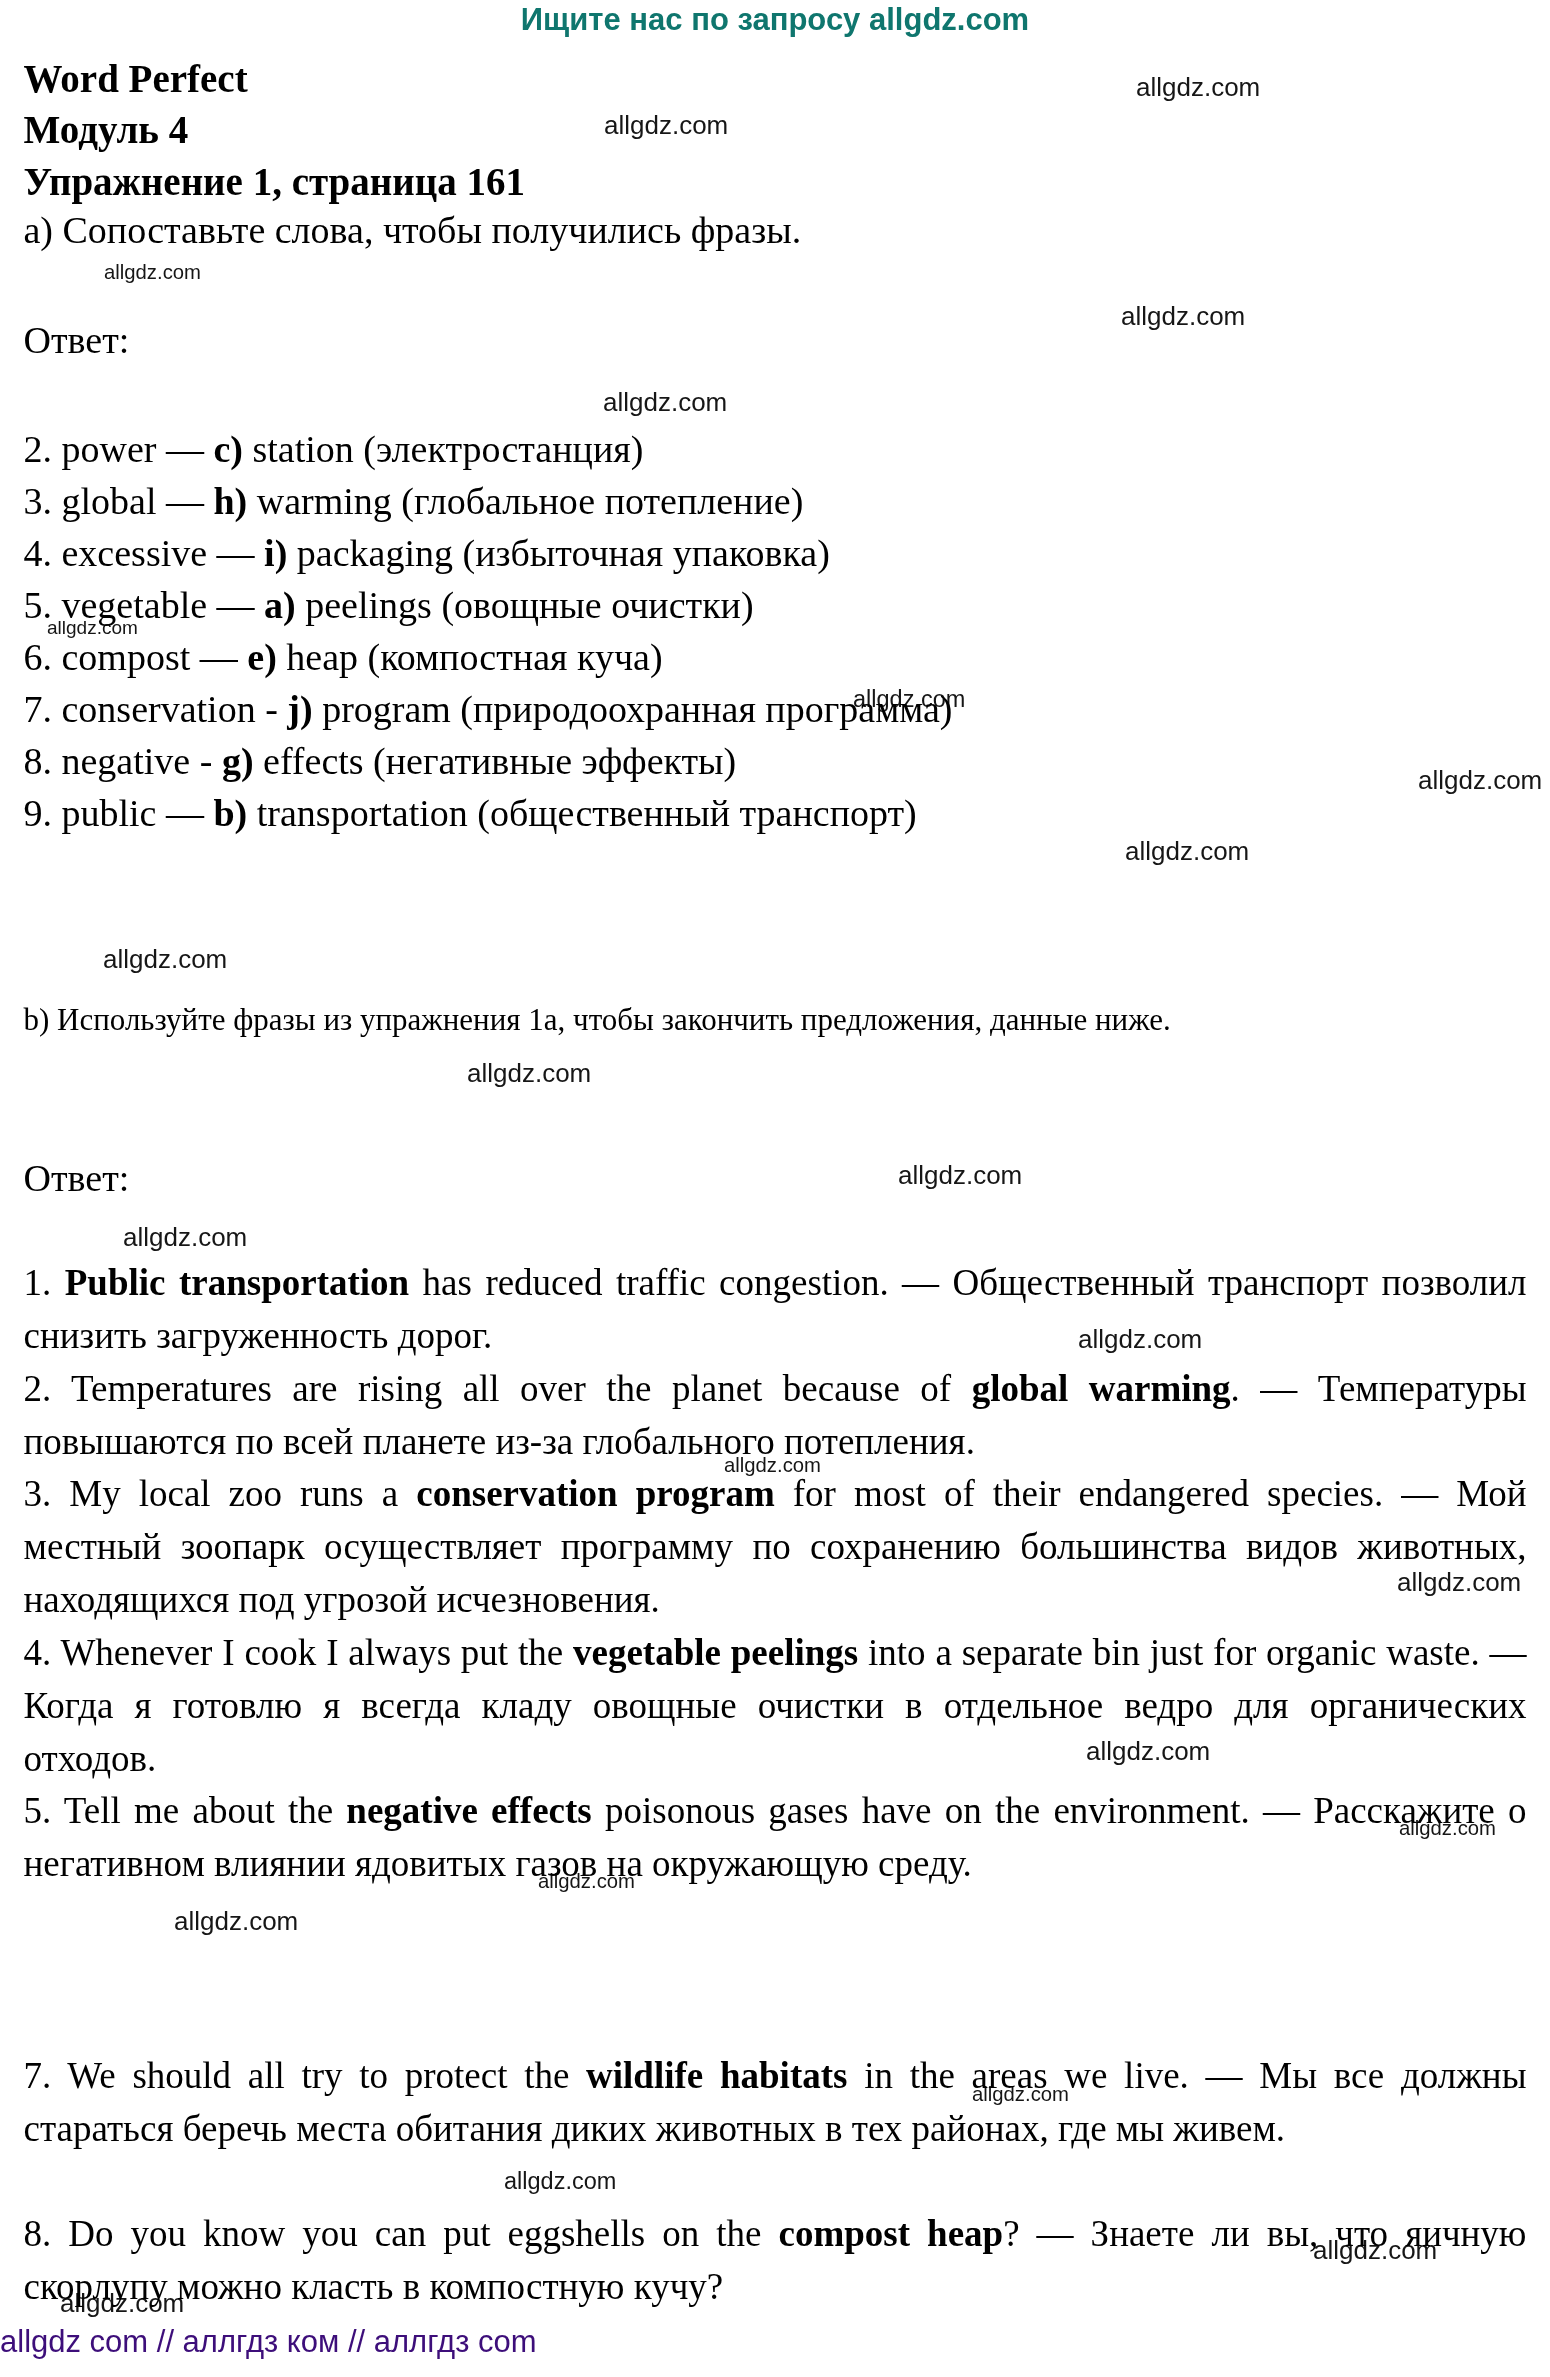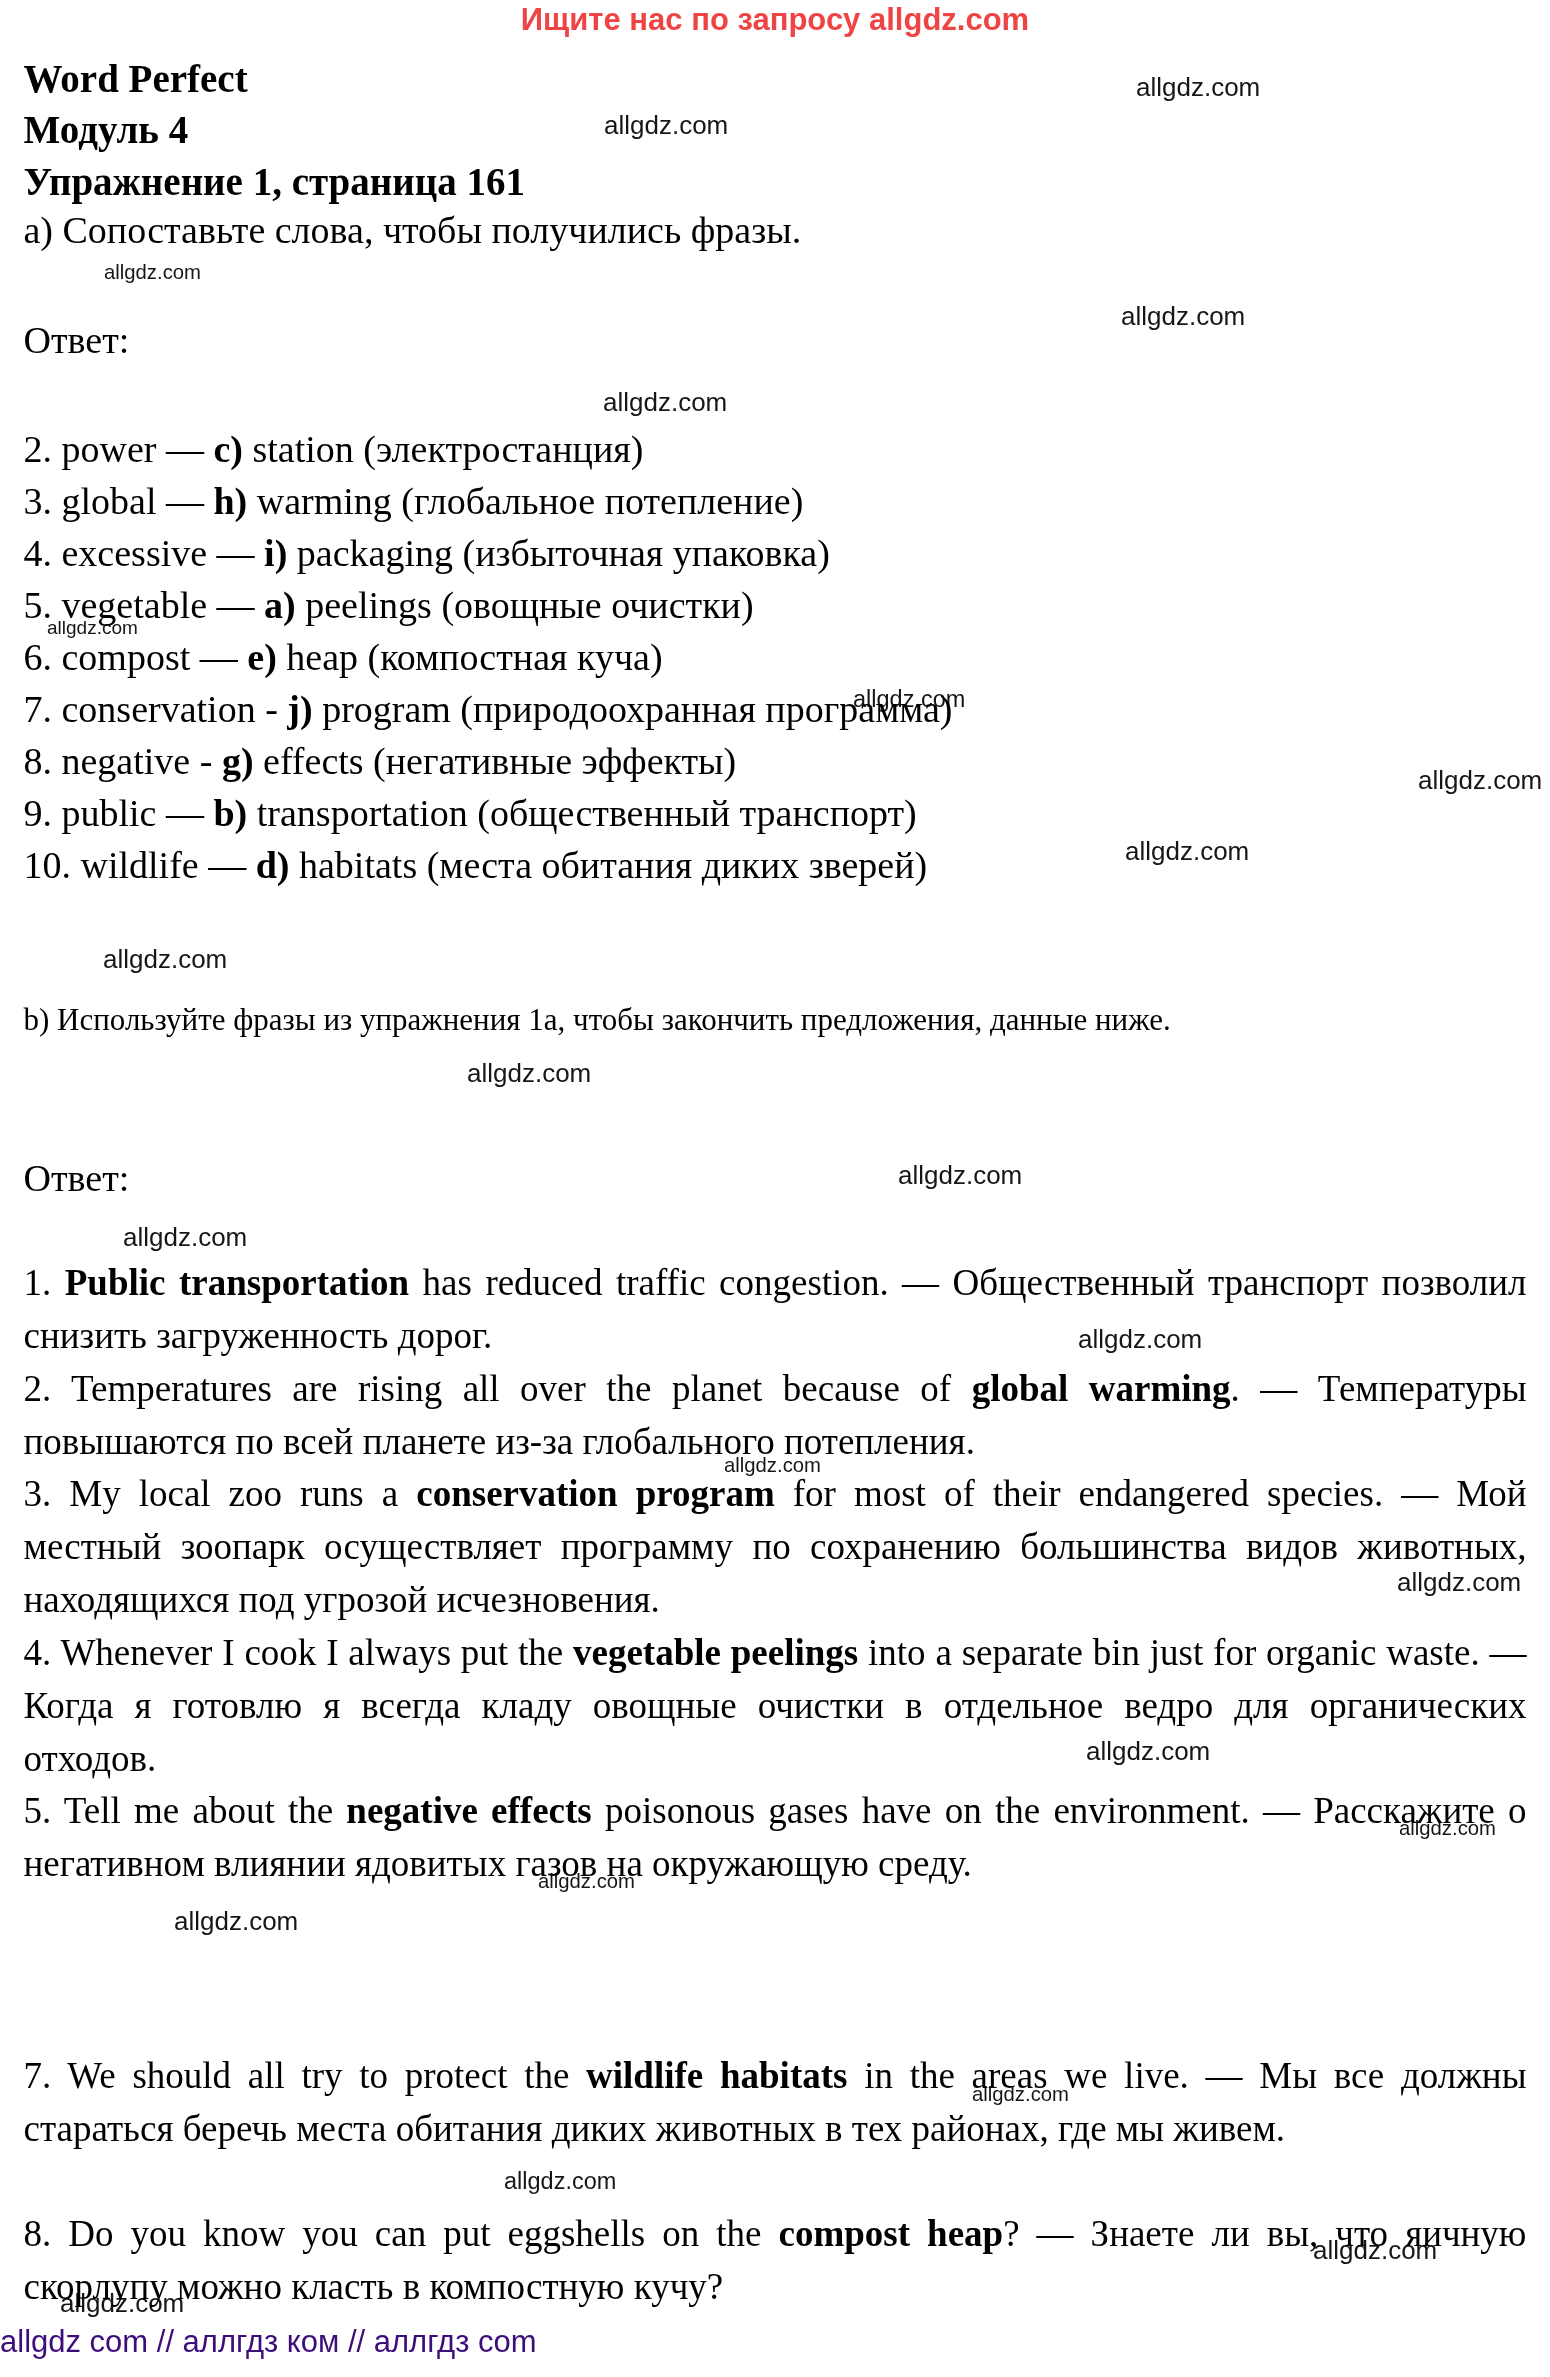--- a/index.html
+++ b/index.html
@@ -12,21 +12,21 @@
     color:#000000;
     overflow:hidden;
   }
   .promo{
     position:absolute;
     top:1.6px;left:0;width:100%;
     text-align:center;
     font-family:"Liberation Sans", sans-serif;
     font-weight:bold;
     font-size:31px;
-    color:#ef4444;
+    color:#0f766e;
   }
   .t{
     position:absolute;left:23.5px;margin:0;
     font-size:39px;font-weight:bold;line-height:47px;
   }
   .line{
     position:absolute;left:23.5px;margin:0;
     font-size:38px;line-height:45px;font-weight:normal;
   }
   .list{position:absolute;left:23.5px;width:1503px;}
@@ -96,21 +96,20 @@
 
   <div class="list" style="top:423px">
     <div class="a-item"><span>2. power — </span><b>c)</b><span> station (электростанция)</span></div>
     <div class="a-item"><span>3. global — </span><b>h)</b><span> warming (глобальное потепление)</span></div>
     <div class="a-item"><span>4. excessive — </span><b>i)</b><span> packaging (избыточная упаковка)</span></div>
     <div class="a-item"><span>5. vegetable — </span><b>a)</b><span> peelings (овощные очистки)</span></div>
     <div class="a-item"><span>6. compost — </span><b>e)</b><span> heap (компостная куча)</span></div>
     <div class="a-item"><span>7. conservation - </span><b>j)</b><span> program (природоохранная программа)</span></div>
     <div class="a-item"><span>8. negative - </span><b>g)</b><span> effects (негативные эффекты)</span></div>
     <div class="a-item"><span>9. public — </span><b>b)</b><span> transportation (общественный транспорт)</span></div>
-    <div class="a-item"><span>10. wildlife — </span><b>d)</b><span> habitats (места обитания диких зверей)</span></div>
   </div>
 
   <p class="para instr" style="top:992px">b) Используйте фразы из упражнения 1а, чтобы закончить предложения, данные ниже.</p>
   <p class="line" style="top:1156px">Ответ:</p>
 
   <p class="para" style="top:1256px"><span>1. </span><b>Public transportation</b><span> has reduced traffic congestion. — Общественный транспорт позволил снизить загруженность дорог.</span></p>
   <p class="para" style="top:1362px"><span>2. Temperatures are rising all over the planet because of </span><b>global warming</b><span>. — Температуры повышаются по всей планете из-за глобального потепления.</span></p>
   <p class="para" style="top:1467px"><span>3. My local zoo runs a </span><b>conservation program</b><span> for most of their endangered species. — Мой местный зоопарк осуществляет программу по сохранению большинства видов животных, находящихся под угрозой исчезновения.</span></p>
   <p class="para" style="top:1626px"><span>4. Whenever I cook I always put the </span><b>vegetable peelings</b><span> into a separate bin just for organic waste. — Когда я готовлю я всегда кладу овощные очистки в отдельное ведро для органических отходов.</span></p>
   <p class="para" style="top:1784px"><span>5. Tell me about the </span><b>negative effects</b><span> poisonous gases have on the environment. — Расскажите о негативном влиянии ядовитых газов на окружающую среду.</span></p>

